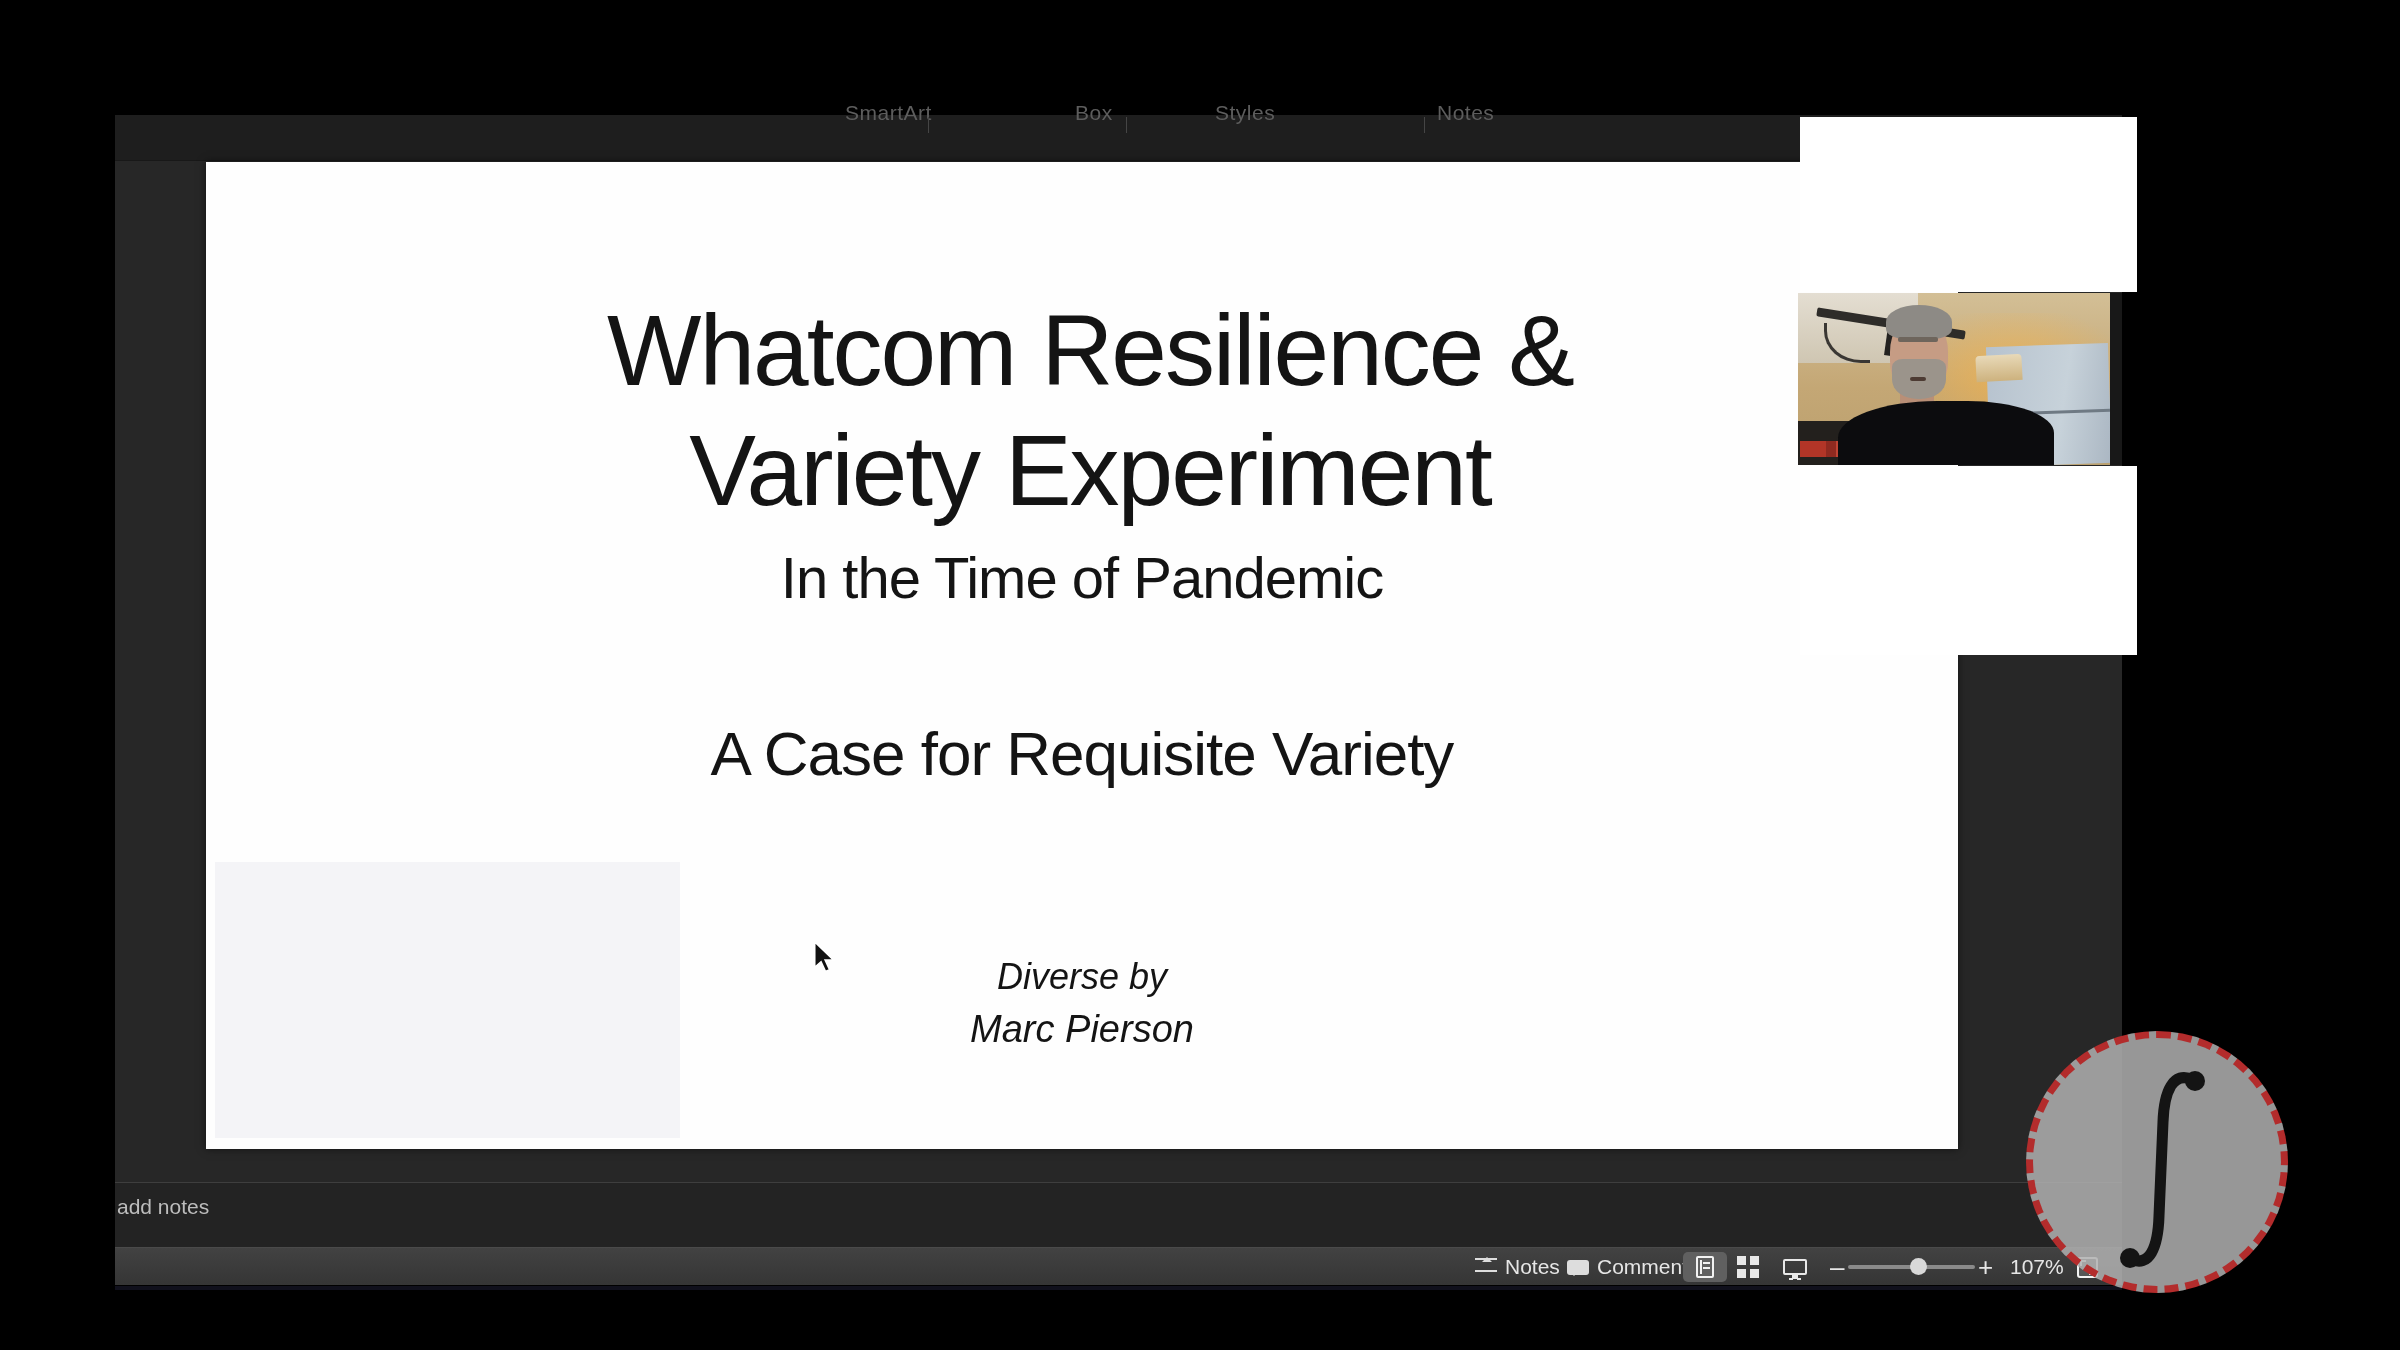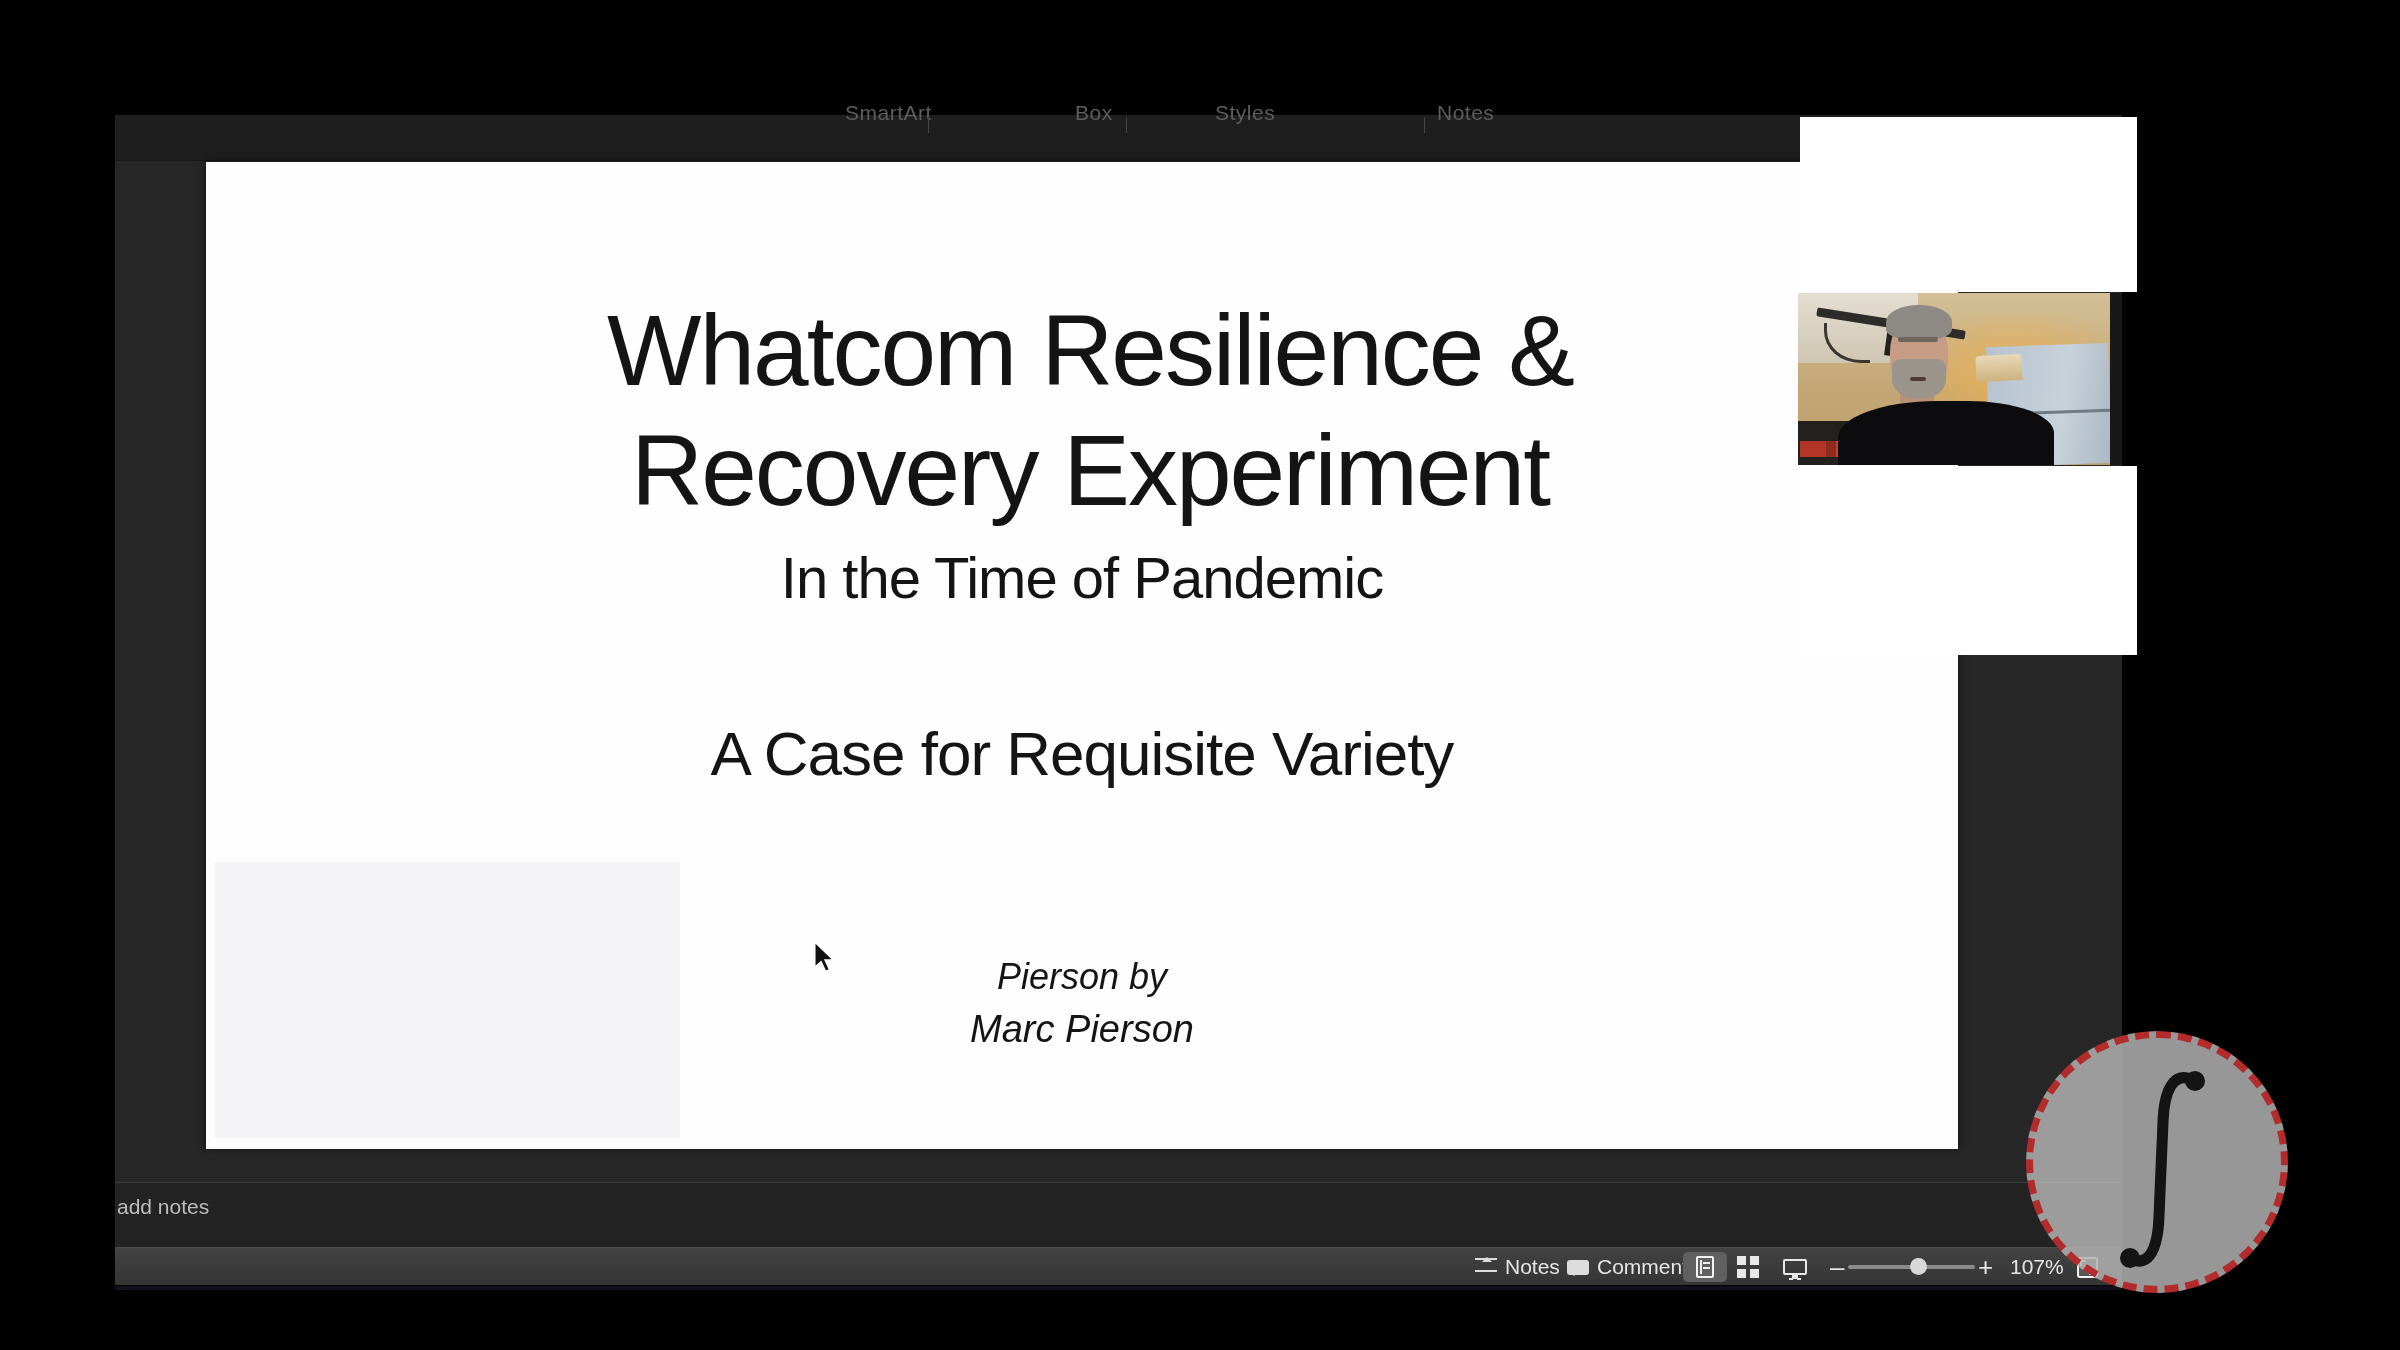--- a/index.html
+++ b/index.html
@@ -158,25 +158,25 @@
     <span class="tb-sep" style="left:1011px"></span>
     <span class="tb-item" style="left:1100px">Styles</span>
     <span class="tb-sep" style="left:1309px"></span>
     <span class="tb-item" style="left:1322px">Notes</span>
   </div>
 
   <div id="slide" class="abs">
     <div id="placeholder-tint" class="abs"></div>
     <div id="title-block" class="slide-text">
       <div>Whatcom Resilience &amp;</div>
-      <div>Recovery Experiment</div>
+      <div>Variety Experiment</div>
     </div>
     <div id="subtitle" class="slide-text">In the Time of Pandemic</div>
     <div id="tagline" class="slide-text">A Case for Requisite Variety</div>
-    <div id="shared-by" class="slide-text">Pierson by</div>
+    <div id="shared-by" class="slide-text">Diverse by</div>
     <div id="presenter" class="slide-text">Marc Pierson</div>
   </div>
 
   <div id="notes-pane" class="abs">
     <span id="notes-placeholder">add notes</span>
   </div>
 
   <div id="status-bar" class="abs">
     <div class="sb" style="left:1360px">
       <span class="icon-lines">

